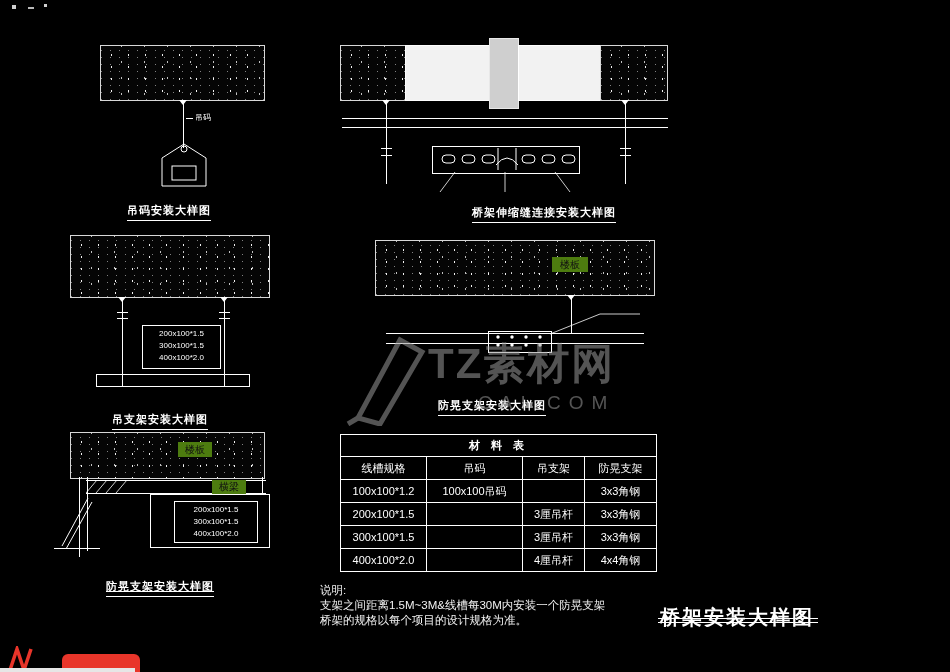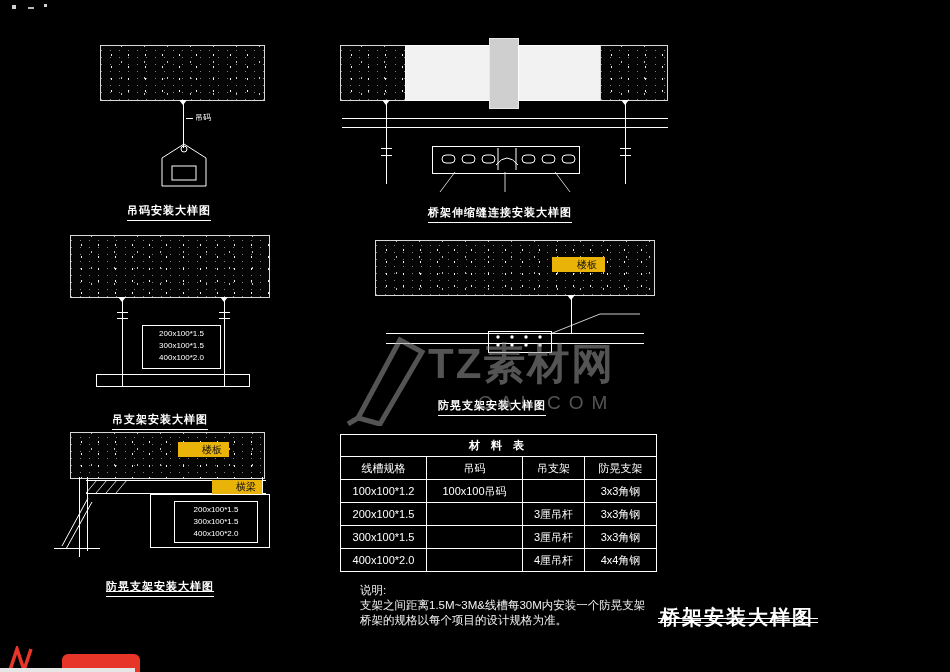--- a/index.html
+++ b/index.html
@@ -15,22 +15,22 @@
     background-image:
       radial-gradient(circle, rgba(255,255,255,.95) .9px, transparent 1.1px),
       radial-gradient(circle, rgba(255,255,255,.75) .8px, transparent 1px),
       radial-gradient(circle, rgba(255,255,255,.5) .6px, transparent .9px);
     background-size:17px 12px, 23px 16px, 9px 7px;
     background-position:2px 3px, 9px 8px, 5px 1px;}
   .whiteblock{position:absolute;background:#f2f2f2;border:1px solid #fff;}
   .grayblock{position:absolute;background:#cfcfcf;border:1px solid #e8e8e8;}
   .dtitle{position:absolute;color:#fff;font-size:11px;font-weight:bold;letter-spacing:1px;
           border-bottom:1px solid #fff;padding-bottom:2px;white-space:nowrap;}
-  .labelbox{position:absolute;background:#eab308;color:#111;font-size:10px;line-height:15px;
-            text-align:center;white-space:nowrap;padding-left:17px;}
+  .labelbox{position:absolute;background:#4d7c0f;color:#111;font-size:10px;line-height:15px;
+            text-align:center;white-space:nowrap;}
   .specbox{position:absolute;border:1px solid #fff;color:#fff;font-size:8px;line-height:12px;
            text-align:center;padding-top:2px;}
   .anchor{position:absolute;width:0;height:0;border-left:4px solid transparent;
           border-right:4px solid transparent;border-top:5px solid #fff;}
   table.mat{position:absolute;border-collapse:collapse;table-layout:fixed;color:#fff;border-radius:26px;}
   table.mat td{border:1px solid #fff;font-size:11px;text-align:center;vertical-align:middle;
                padding:0;height:22px;overflow:hidden;}
   table.mat td.cap{font-weight:bold;letter-spacing:4px;height:21px;}
   .note-line{font-size:11.5px;line-height:15px;color:#f2f2f2;white-space:nowrap;}
   .wm{position:absolute;color:#9a9a9a;opacity:.55;pointer-events:none;}
@@ -90,21 +90,21 @@
       <rect x="130" y="9" width="13" height="8" rx="4" fill="none" stroke="#fff" stroke-width="1"></rect>
       <line x1="66" y1="2" x2="66" y2="24" stroke="#fff" stroke-width="1"></line>
       <line x1="84" y1="2" x2="84" y2="24" stroke="#fff" stroke-width="1"></line>
       <path d="M64 19 Q75 5 86 19" fill="none" stroke="#fff" stroke-width="1"></path>
     </svg>
     <svg class="abs" style="left:430px;top:172px;" width="150" height="24" viewBox="0 0 150 24">
       <line x1="25" y1="0" x2="10" y2="20" stroke="#fff" stroke-width="0.8"></line>
       <line x1="75" y1="0" x2="75" y2="20" stroke="#fff" stroke-width="0.8"></line>
       <line x1="125" y1="0" x2="140" y2="20" stroke="#fff" stroke-width="0.8"></line>
     </svg>
-    <div class="dtitle" style="left:428px;top:205px;">桥架伸缩缝连接安装大样图</div>
+    <div class="dtitle" style="left:472px;top:205px;">桥架伸缩缝连接安装大样图</div>
   </div>
 
   
   <div class="grp">
     <div class="concrete" style="left:70px;top:235px;width:198px;height:61px;"></div>
     <div class="anchor" style="left:118px;top:297px;"></div>
     <div class="anchor" style="left:220px;top:297px;"></div>
     <div class="vl" style="left:122px;top:297px;height:77px;"></div>
     <div class="vl" style="left:224px;top:297px;height:77px;"></div>
     <div class="hl" style="left:117px;top:312px;width:11px;"></div>
@@ -226,21 +226,21 @@
     <tr>
       <td>400x100*2.0</td>
       <td></td>
       <td>4厘吊杆</td>
       <td>4x4角钢</td>
     </tr>
   </tbody>
     </table>
 
   
-  <div class="abs" style="left:320px;top:583px;width:340px;margin-left:40px;">
+  <div class="abs" style="left:320px;top:583px;width:340px;">
     <div class="note-line">说明:</div>
     <div class="note-line">支架之间距离1.5M~3M&amp;线槽每30M内安装一个防晃支架</div>
     <div class="note-line">桥架的规格以每个项目的设计规格为准。</div>
   </div>
 
   
   <div class="txt" style="left:660px;top:604px;font-size:20px;font-weight:bold;letter-spacing:2px;">桥架安装大样图</div>
   <div class="hl" style="left:658px;top:618px;width:160px;"></div>
   <div class="hl" style="left:658px;top:622px;width:160px;"></div>
 

